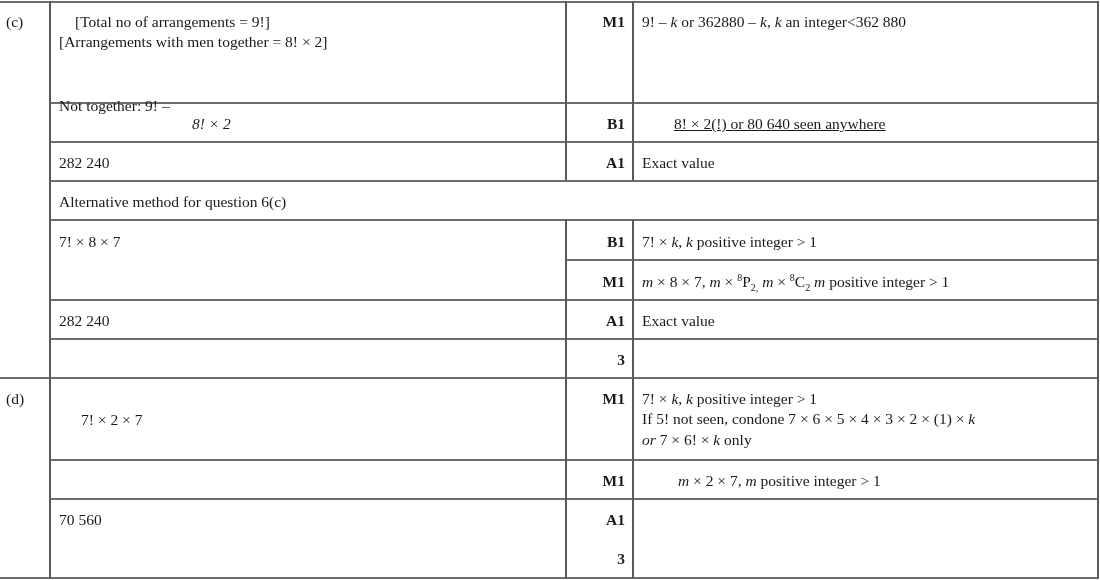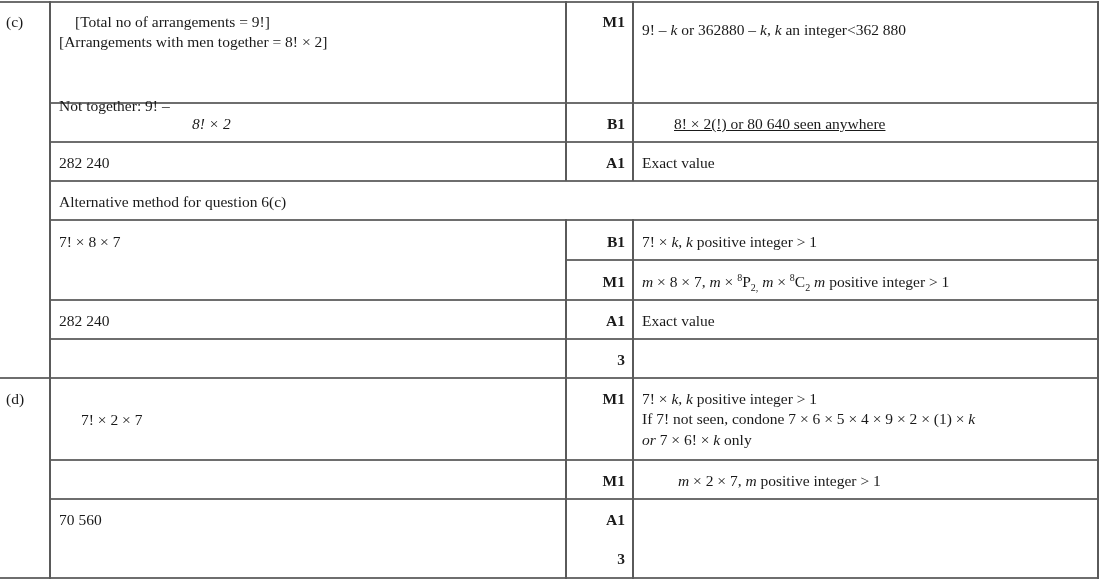--- a/index.html
+++ b/index.html
@@ -43,21 +43,21 @@
   <div class="vline" style="left:1097px; top:1px; height:578px;"></div>
 
   <div class="txt" style="left:6px; top:12px;">(c)</div>
   <div class="txt" style="left:59px; top:12px;margin-left:16px;">[Total no of arrangements = 9!]</div>
   <div class="txt" style="left:59px; top:32px;">[Arrangements with men together = 8! × 2]</div>
   <div class="txt" style="left:59px; top:74px;margin-top:22px;">Not together: 9! –</div>
   <div class="txt" style="left:192px; top:114px;font-style:italic;">8! × 2</div>
   <div class="txt" style="left:59px; top:153px;">282 240</div>
 
   <div class="mark" style="left:565px; top:12px;">M1</div>
-  <div class="txt" style="left:642px; top:20px;"><span>9! – </span><i>k</i><span> or 362880 – </span><i>k</i><span>, </span><i>k</i><span> an integer&lt;362 880</span></div>
+  <div class="txt" style="left:642px; top:12px;"><span>9! – </span><i>k</i><span> or 362880 – </span><i>k</i><span>, </span><i>k</i><span> an integer&lt;362 880</span></div>
 
   <div class="mark" style="left:565px; top:114px;">B1</div>
   <div class="txt" style="left:674px; top:114px;text-decoration:underline;">8! × 2(!) or 80 640 seen anywhere</div>
 
   <div class="mark" style="left:565px; top:153px;">A1</div>
   <div class="txt" style="left:642px; top:153px;">Exact value</div>
 
   <div class="txt bold" style="left:59px; top:192px;">Alternative method for question 6(c)</div>
   <div class="txt" style="left:59px; top:232px;">7! × 8 × 7</div>
   <div class="txt" style="left:59px; top:311px;">282 240</div>
@@ -72,21 +72,21 @@
   <div class="txt" style="left:642px; top:311px;">Exact value</div>
 
   <div class="mark" style="left:565px; top:350px;">3</div>
 
   <div class="txt" style="left:6px; top:389px;">(d)</div>
   <div class="txt" style="left:59px; top:410px;margin-left:22px;">7! × 2 × 7</div>
   <div class="txt" style="left:59px; top:510px;">70 560</div>
 
   <div class="mark" style="left:565px; top:389px;">M1</div>
   <div class="txt" style="left:642px; top:389px;"><span>7! × </span><i>k</i><span>, </span><i>k</i><span> positive integer &gt; 1</span></div>
-  <div class="txt" style="left:642px; top:409px;"><span>If 7! not seen, condone 7 × 6 × 5 × 4 × 9 × 2 × (1) × </span><i>k</i></div>
+  <div class="txt" style="left:642px; top:409px;"><span>If 5! not seen, condone 7 × 6 × 5 × 4 × 3 × 2 × (1) × </span><i>k</i></div>
   <div class="txt" style="left:642px; top:430px;"><i>or</i><span> 7 × 6! × </span><i>k</i><span> only</span></div>
 
   <div class="mark" style="left:565px; top:471px;">M1</div>
   <div class="txt" style="left:678px; top:471px;"><i>m</i><span> × 2 × 7, </span><i>m</i><span> positive integer &gt; 1</span></div>
 
   <div class="mark" style="left:565px; top:510px;">A1</div>
   <div class="mark" style="left:565px; top:549px;">3</div>
 </div>
 
 </body></html>

